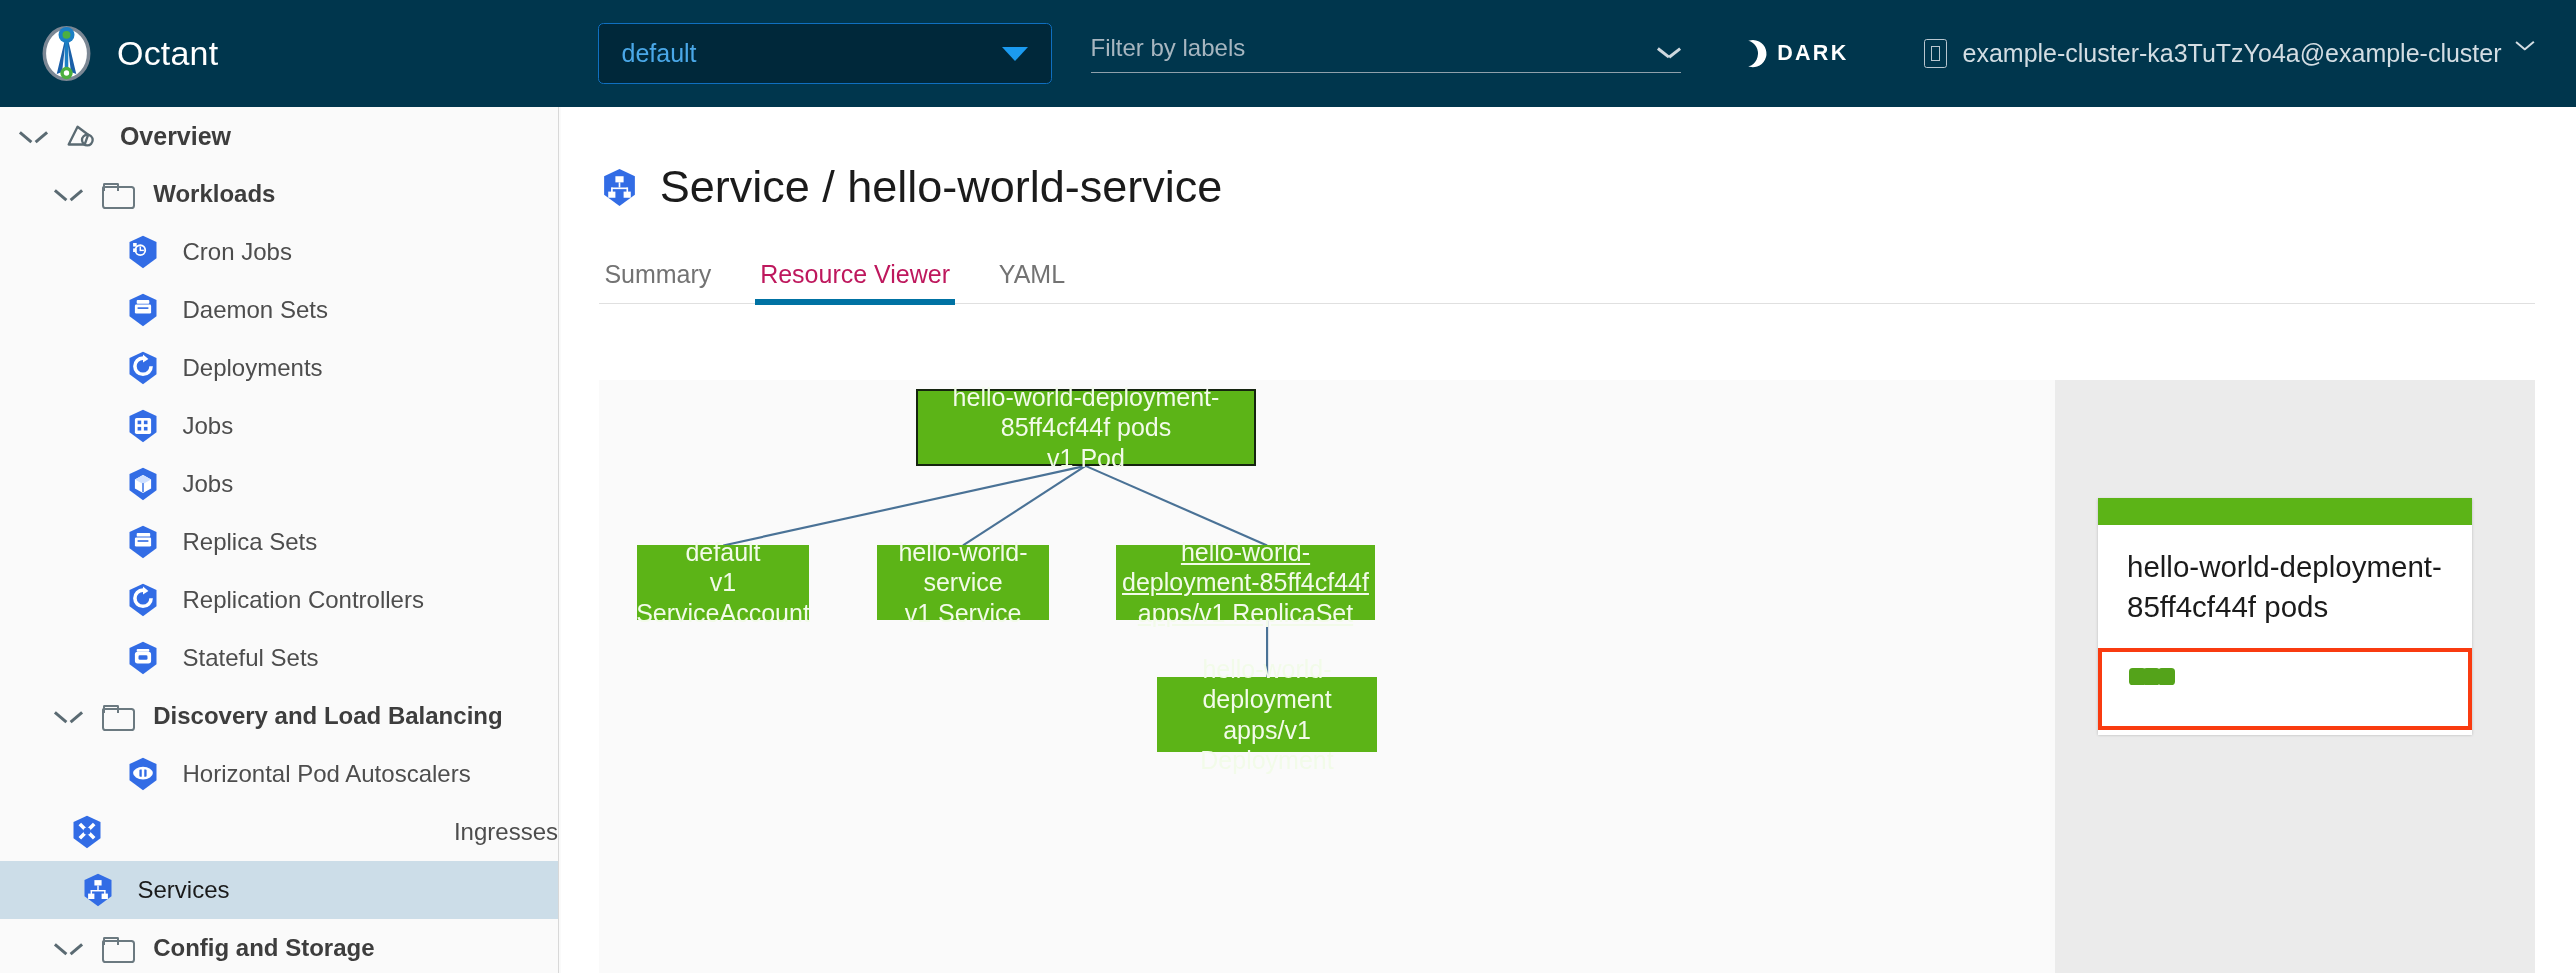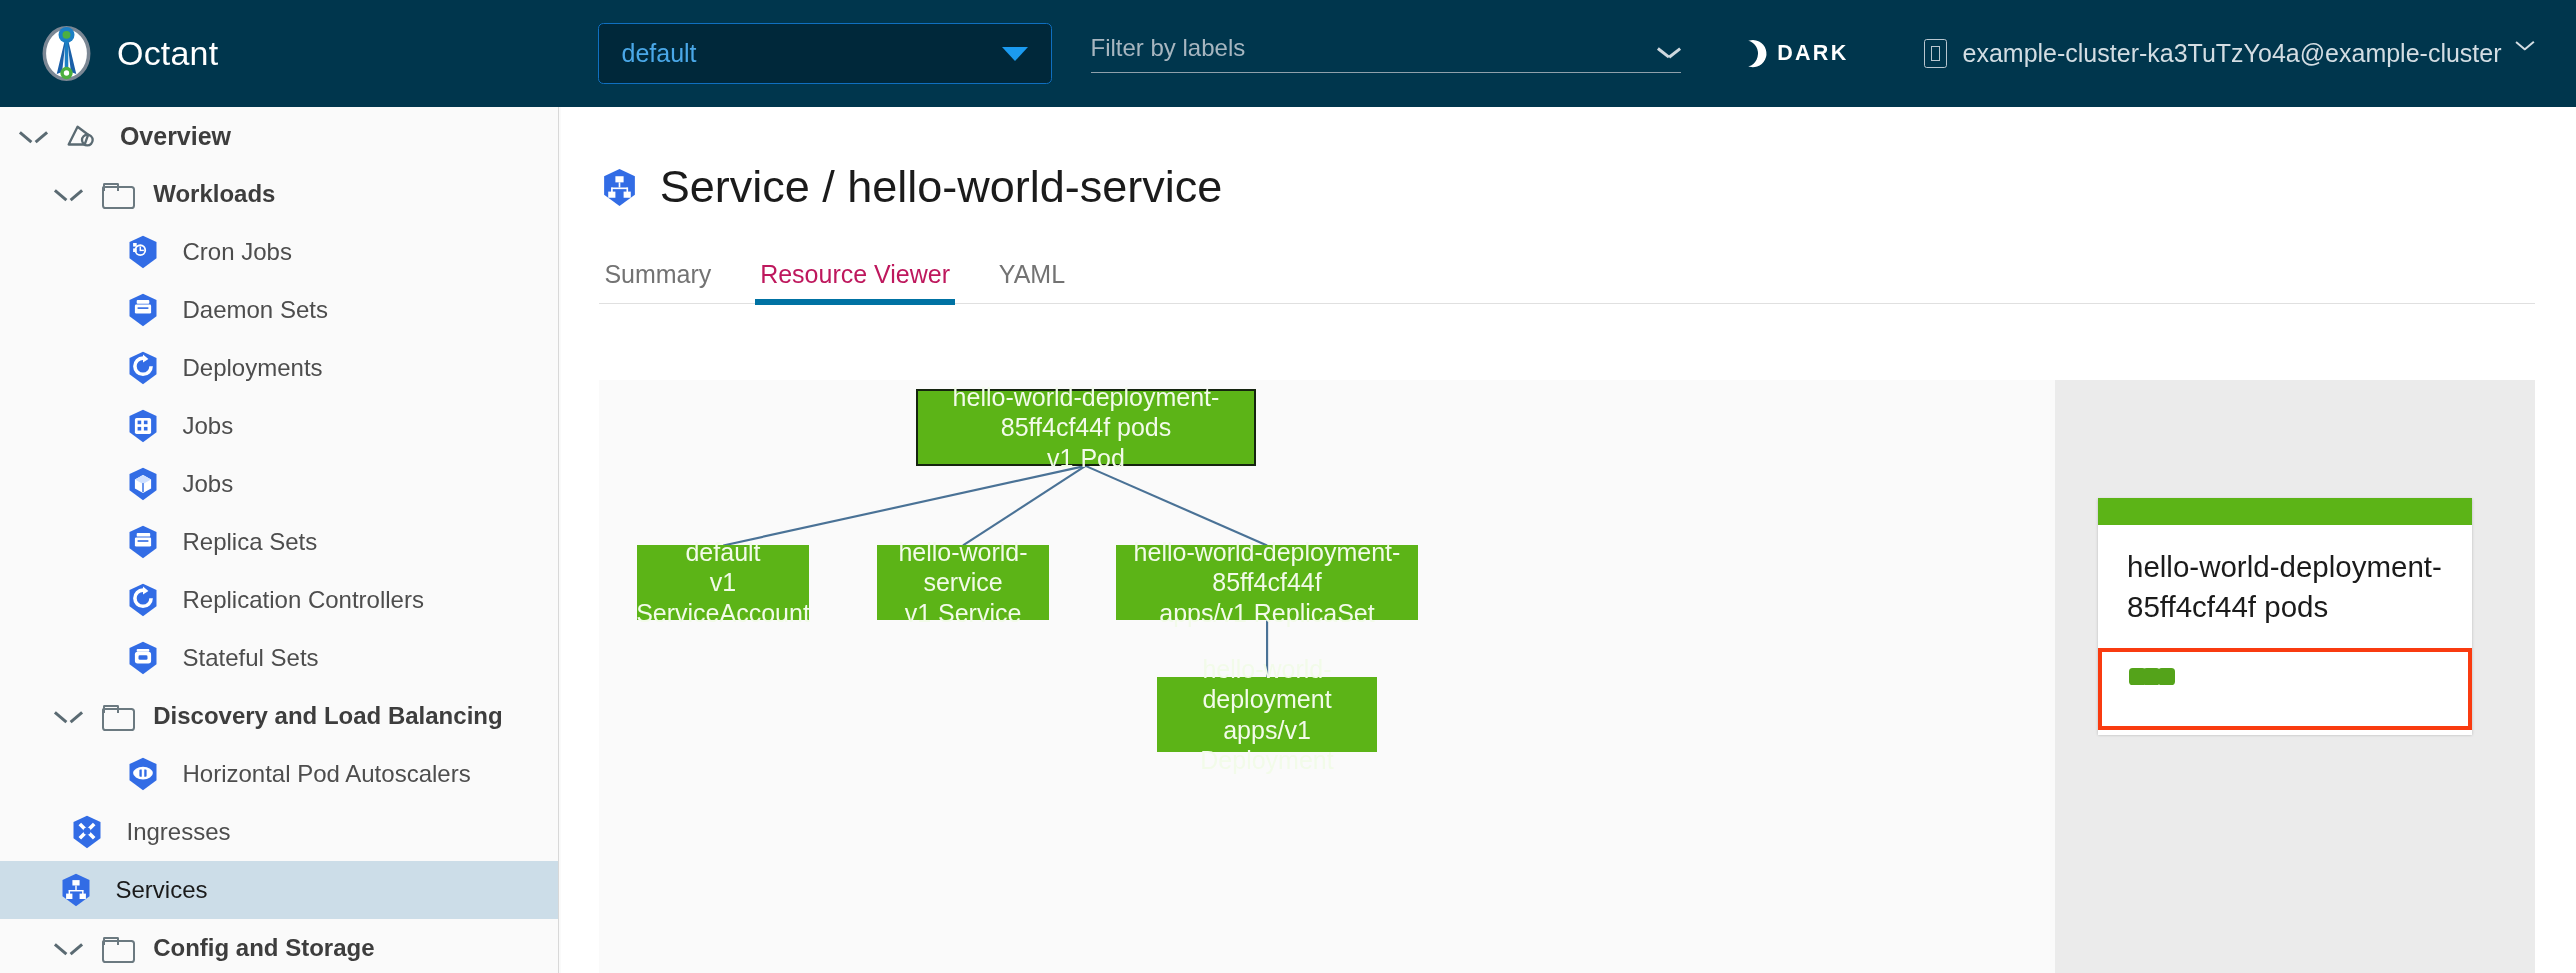--- a/index.html
+++ b/index.html
@@ -371,31 +371,31 @@
       <span class="k8s-icon" style="display: flex; align-items: center; flex: 0 0 auto; margin-left: 0px;">
         <svg width="36" height="36" viewBox="0 0 40 40">
           <polygon points="20,2 35,9 35,27 20,38 5,27 5,9" fill="#326ce5"></polygon>
           <ellipse cx="20" cy="19" rx="11" ry="7" fill="#fff"></ellipse>
           <rect x="16" y="15" width="8" height="8" rx="1" fill="#326ce5"></rect>
           <rect x="18.6" y="14" width="2.8" height="10" fill="#fff"></rect>
         </svg>
       </span>
       <span class="nav-label" style="margin-left: 21.5px;">Horizontal Pod Autoscalers</span>
     </div>
-    <div class="nav-row" style="padding-left: 69px;">
+    <div class="nav-row" style="padding-left: 69px; justify-content: space-between;">
       <span class="k8s-icon" style="display: flex; align-items: center; flex: 0 0 auto; margin-left: 0px;">
         <svg width="36" height="36" viewBox="0 0 40 40">
           <polygon points="20,2 35,9 35,27 20,38 5,27 5,9" fill="#326ce5"></polygon>
           <path d="M12 11 L28 27 M28 11 L12 27" stroke="#fff" stroke-width="4" fill="none"></path>
           <circle cx="20" cy="19" r="4" fill="#326ce5"></circle>
         </svg>
       </span>
       <span class="nav-label" style="margin-left: 21.5px;">Ingresses</span>
     </div>
-    <div class="nav-row selected" style="padding-left: 58px;">
+    <div class="nav-row selected" style="padding-left: 80px;">
       <span class="k8s-icon" style="display: flex; align-items: center; flex: 0 0 auto; margin-left: 0px;">
         <svg width="36" height="36" viewBox="0 0 40 40">
           <polygon points="20,2 35,9 35,27 20,38 5,27 5,9" fill="#326ce5"></polygon>
           <rect x="16" y="9" width="8" height="6" fill="#fff"></rect>
           <rect x="9" y="24" width="7" height="6" fill="#fff"></rect>
           <rect x="24" y="24" width="7" height="6" fill="#fff"></rect>
           <rect x="19.2" y="15" width="1.6" height="5" fill="#fff"></rect>
           <rect x="12" y="20" width="16" height="1.6" fill="#fff"></rect>
           <rect x="11.8" y="20" width="1.6" height="4.5" fill="#fff"></rect>
           <rect x="26.8" y="20" width="1.6" height="4.5" fill="#fff"></rect>
@@ -449,21 +449,21 @@
             <div class="ln2">v1 Pod</div>
           </div>
           <div class="node" style="left: 38px; top: 165px; width: 172px; height: 75px; background: rgb(92, 180, 23);">
             <div>default</div>
             <div class="ln2">v1 ServiceAccount</div>
           </div>
           <div class="node" style="left: 278px; top: 165px; width: 172px; height: 75px; background: rgb(92, 180, 23);">
             <div>hello-world-service</div>
             <div class="ln2">v1 Service</div>
           </div>
-          <div class="node" style="left: 517px; top: 165px; width: 302px; height: 75px; background: rgb(92, 180, 23);">
+          <div class="node" style="left: 517px; top: 165px; width: 259px; height: 75px; background: rgb(92, 180, 23); text-decoration: underline;">
             <div>hello-world-deployment-85ff4cf44f</div>
             <div class="ln2">apps/v1 ReplicaSet</div>
           </div>
           <div class="node" style="left: 558px; top: 297px; width: 220px; height: 75px; background: rgb(92, 180, 23);">
             <div>hello-world-deployment</div>
             <div class="ln2">apps/v1 Deployment</div>
           </div>
         </div>
     </div>
 

